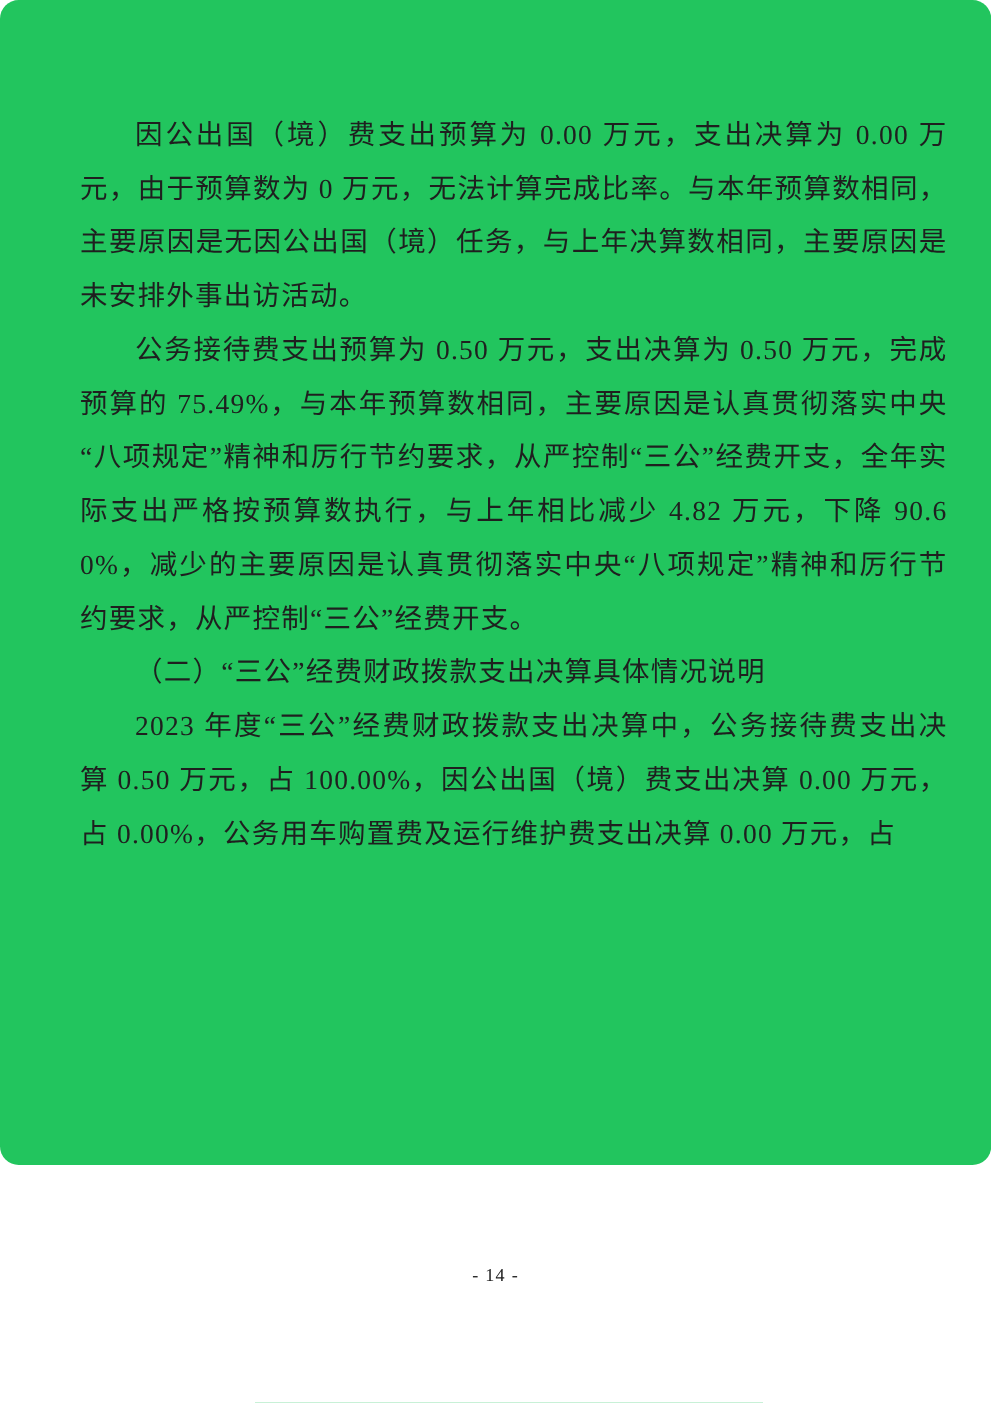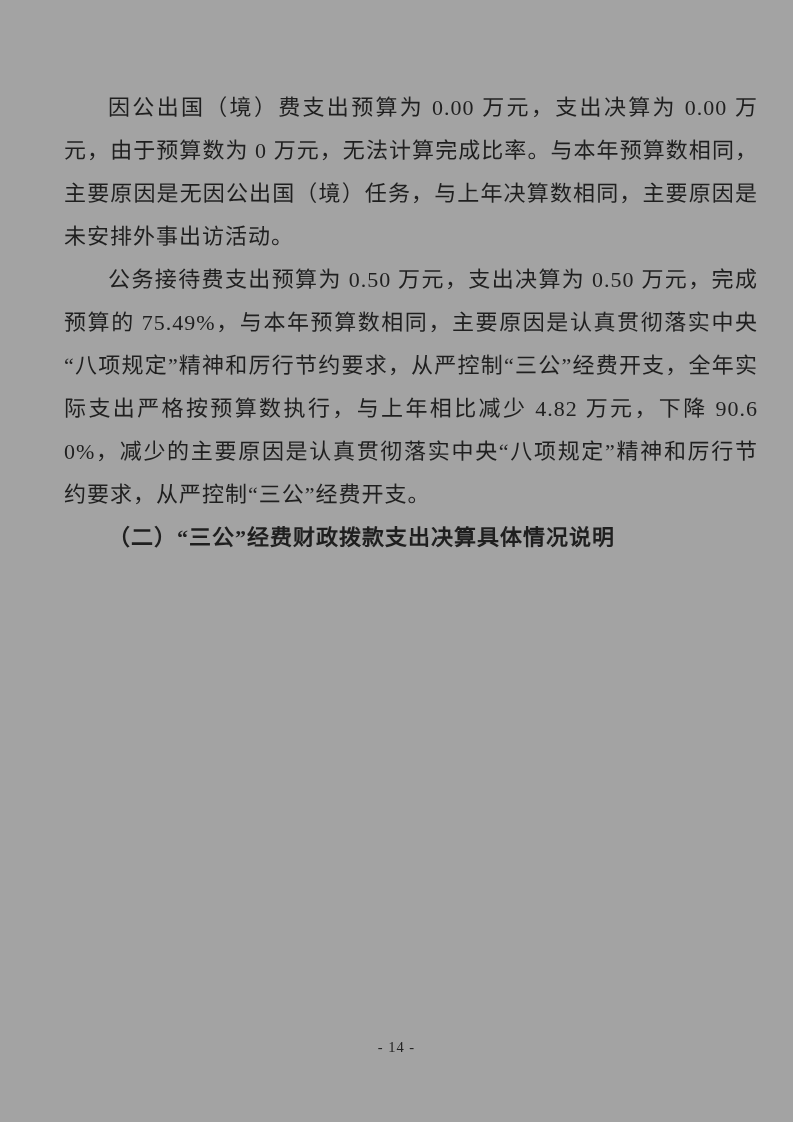--- a/index.html
+++ b/index.html
@@ -12,22 +12,23 @@
     height: 1122px;
     position: relative;
     overflow: hidden;
     font-family: "Liberation Serif", "DejaVu Serif", serif;
   }
   .page {
     position: absolute;
     left: 0;
     top: 0;
     width: 793px;
-    height: 1122px;
-    background: #a3a3a3;
+    height: 932px;
+    background: #22c55e;
+    border-radius: 15px;
   }
   .text-block {
     position: absolute;
     left: 64px;
     top: 86px;
     width: 694px;
     color: #1f1f1f;
   }
   .para {
     margin: 0;
@@ -35,44 +36,45 @@
     line-height: 43px;
     letter-spacing: 1px;
     text-align: justify;
     text-justify: inter-ideograph;
     text-indent: 2em;
     word-break: break-all;
     font-weight: 400;
   }
   .section-heading {
     
-    font-weight: 700;
+    font-weight: 400;
   }
   .page-footer {
     position: absolute;
     left: 0;
-    top: 1038px;
+    top: 1012px;
     width: 793px;
     text-align: center;
   }
   .page-number {
     font-size: 14.5px;
     letter-spacing: 1px;
     color: #222222;
     font-family: "Liberation Serif", "DejaVu Serif", serif;
   }
 </style>
 </head>
 <body>
 
 <div class="page">
 
   <div class="text-block">
     <p class="para">因公出国（境）费支出预算为 0.00 万元，支出决算为 0.00 万元，由于预算数为 0 万元，无法计算完成比率。与本年预算数相同，主要原因是无因公出国（境）任务，与上年决算数相同，主要原因是未安排外事出访活动。</p>
     <p class="para">公务接待费支出预算为 0.50 万元，支出决算为 0.50 万元，完成预算的 75.49%，与本年预算数相同，主要原因是认真贯彻落实中央“八项规定”精神和厉行节约要求，从严控制“三公”经费开支，全年实际支出严格按预算数执行，与上年相比减少 4.82 万元，下降 90.60%，减少的主要原因是认真贯彻落实中央“八项规定”精神和厉行节约要求，从严控制“三公”经费开支。</p>
     <p class="para section-heading">（二）“三公”经费财政拨款支出决算具体情况说明</p>
+    <p class="para">2023 年度“三公”经费财政拨款支出决算中，公务接待费支出决算 0.50 万元，占 100.00%，因公出国（境）费支出决算 0.00 万元，占 0.00%，公务用车购置费及运行维护费支出决算 0.00 万元，占</p>
   </div>
 
   <div class="page-footer">
     <span class="page-number">- 14 -</span>
   </div>
 
 </div>
 
 </body></html>

